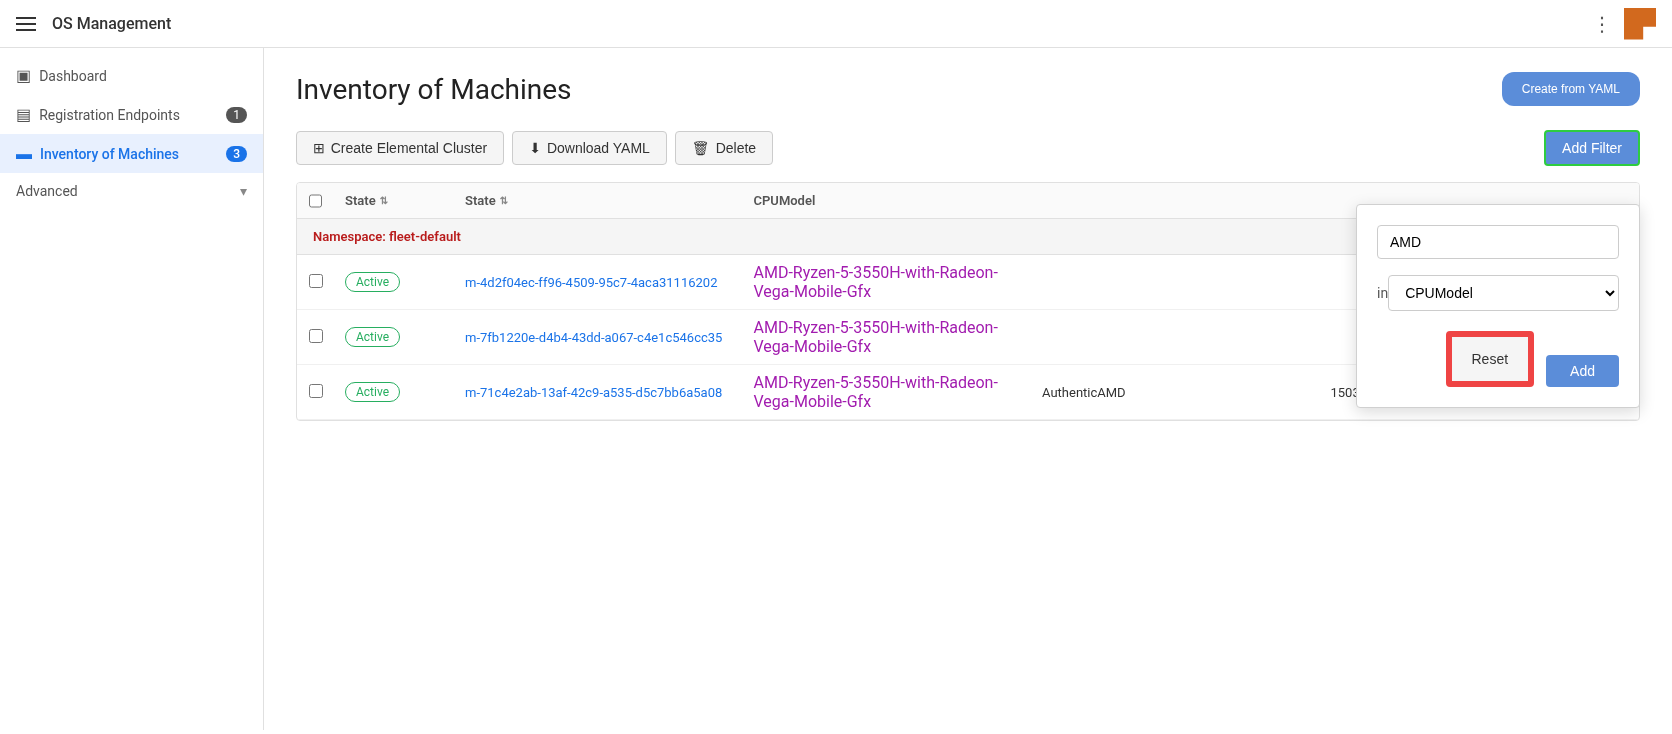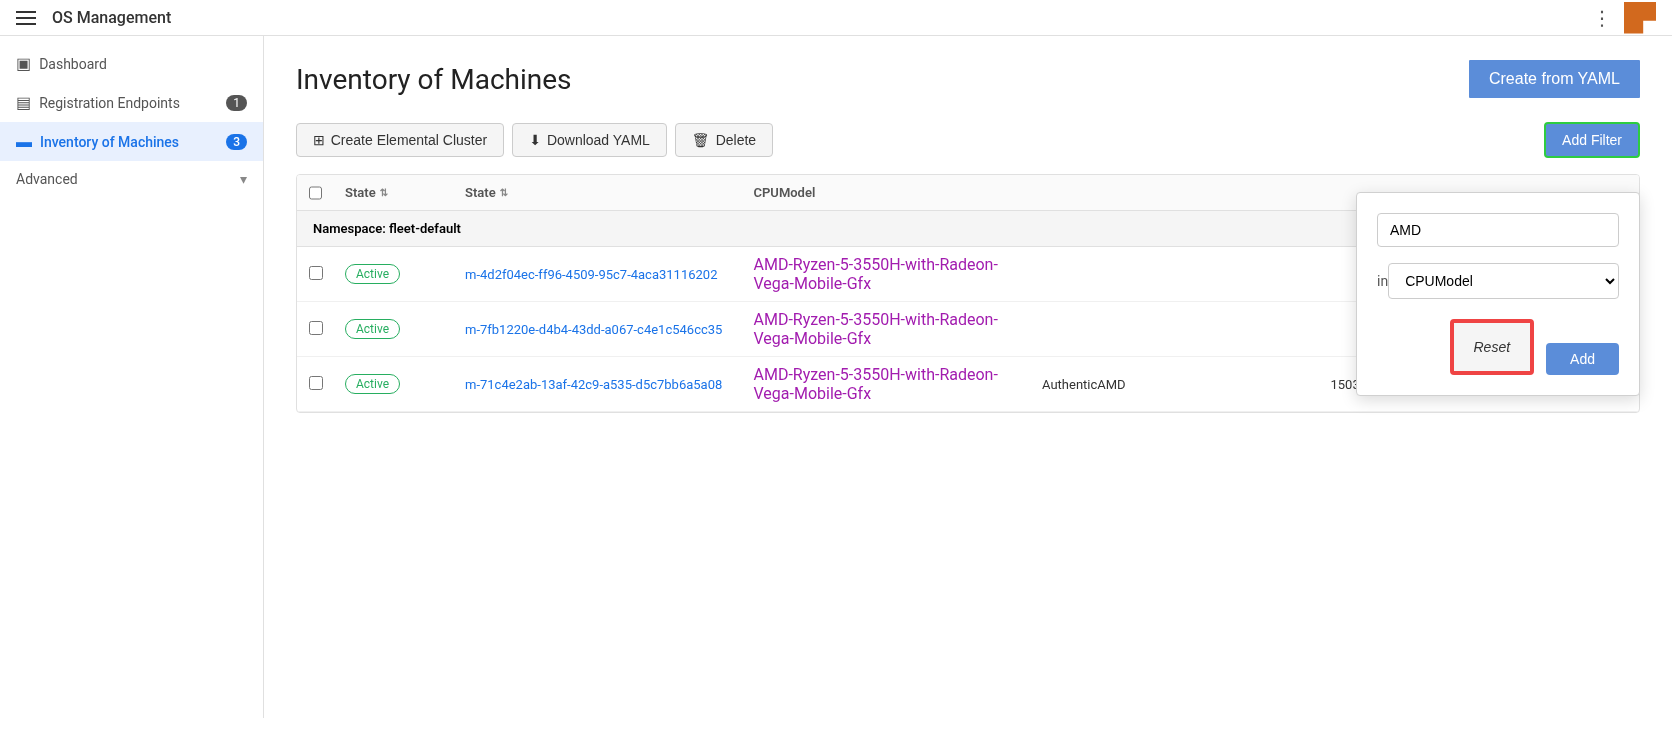--- a/index.html
+++ b/index.html
@@ -1,20 +1,20 @@
 <!DOCTYPE html>
 <html><head>
   <meta charset="utf-8">
   <style>
     * { box-sizing: border-box; margin: 0; padding: 0; }
     body { font-family: -apple-system, BlinkMacSystemFont, 'Segoe UI', Roboto, sans-serif; font-size: 14px; color: #333; background: #fff; height: 734px; overflow: hidden; }
 
     .app-header {
       display: flex; align-items: center; justify-content: space-between;
-      height: 36px; padding: 0 16px;
+      height: 48px; padding: 0 16px;
       border-bottom: 1px solid #e0e0e0;
       background: #fff;
     }
     .app-header-left { display: flex; align-items: center; gap: 16px; }
     .app-header-right { display: flex; align-items: center; gap: 12px; }
     .hamburger-icon { cursor: pointer; display: flex; flex-direction: column; gap: 4px; }
     .hamburger-icon span { display: block; width: 20px; height: 2px; background: #333; }
     .app-title { font-size: 16px; font-weight: 500; }
     .more-vert-icon { font-size: 20px; cursor: pointer; color: #555; }
     .brand-icon {
@@ -54,22 +54,22 @@
       flex: 1; overflow-y: auto; padding: 24px 32px;
       position: relative;
     }
     .page-header {
       display: flex; align-items: center; justify-content: space-between;
       margin-bottom: 24px;
     }
     .page-title { font-size: 28px; font-weight: 400; color: #222; }
     .create-yaml-btn {
       background: #5b8dd9; color: #fff; border: none;
-      padding: 10px 20px; border-radius: 1px; cursor: pointer;
-      font-size: 16px; font-weight: 500;
+      padding: 10px 20px; border-radius: 12px; cursor: pointer;
+      font-size: 12px; font-weight: 500;
     }
 
     .toolbar {
       display: flex; align-items: center; justify-content: space-between;
       margin-bottom: 16px;
     }
     .toolbar-left { display: flex; gap: 8px; }
     .toolbar-btn {
       background: #f5f5f5; color: #333; border: 1px solid #ccc;
       padding: 8px 16px; border-radius: 4px; cursor: pointer;
@@ -91,21 +91,21 @@
       padding: 10px 0;
       font-weight: 600; color: #555; font-size: 13px;
     }
     .table-header-cell { padding: 0 12px; display: flex; align-items: center; gap: 4px; }
     .namespace-row {
       background: #f5f5f5;
       padding: 10px 16px;
       font-size: 13px; color: #555;
       border-bottom: 1px solid #e0e0e0;
     }
-    .namespace-row span { font-weight: 600; color: #000000; }
+    .namespace-row span { font-weight: 600; color: #b91c1c; }
     .table-row {
       display: grid;
       grid-template-columns: 36px 120px 1fr 1fr 1fr 1fr 32px;
       border-bottom: 1px solid #f0f0f0;
       align-items: center;
       padding: 8px 0;
     }
     .table-cell { padding: 0 12px; font-size: 13px; }
     .status-badge {
       display: inline-block;
@@ -135,22 +135,22 @@
     }
     .filter-row { display: flex; align-items: center; margin-bottom: 20px; }
     .filter-label { color: #555; font-size: 14px; white-space: nowrap; }
     .filter-select {
       flex: 1; border: 1px solid #ccc; border-radius: 4px;
       padding: 8px 12px; font-size: 14px; background: #fff;
       cursor: pointer; appearance: auto;
     }
     .filter-actions { display: flex; justify-content: flex-end; gap: 12px; }
     .reset-btn {
-      background: #f5f5f5; color: #333; border: 4px solid #ef4444;
-      padding: 8px 20px; border-radius: 4px; cursor: pointer; font-size: 14px; font-style: italic;
+      background: #f5f5f5; color: #333; border: 6px solid #ef4444;
+      padding: 8px 20px; border-radius: 4px; cursor: pointer; font-size: 14px;
     }
     .filter-add-btn {
       background: #5b8dd9; color: #fff; border: none;
       padding: 8px 24px; border-radius: 4px; cursor: pointer; font-size: 14px; margin-top: 24px;
     }
     .sort-icon { font-size: 10px; color: #888; }
     input[type="checkbox"] { width: 14px; height: 14px; cursor: pointer; }
   </style>
 </head>
 <body>

